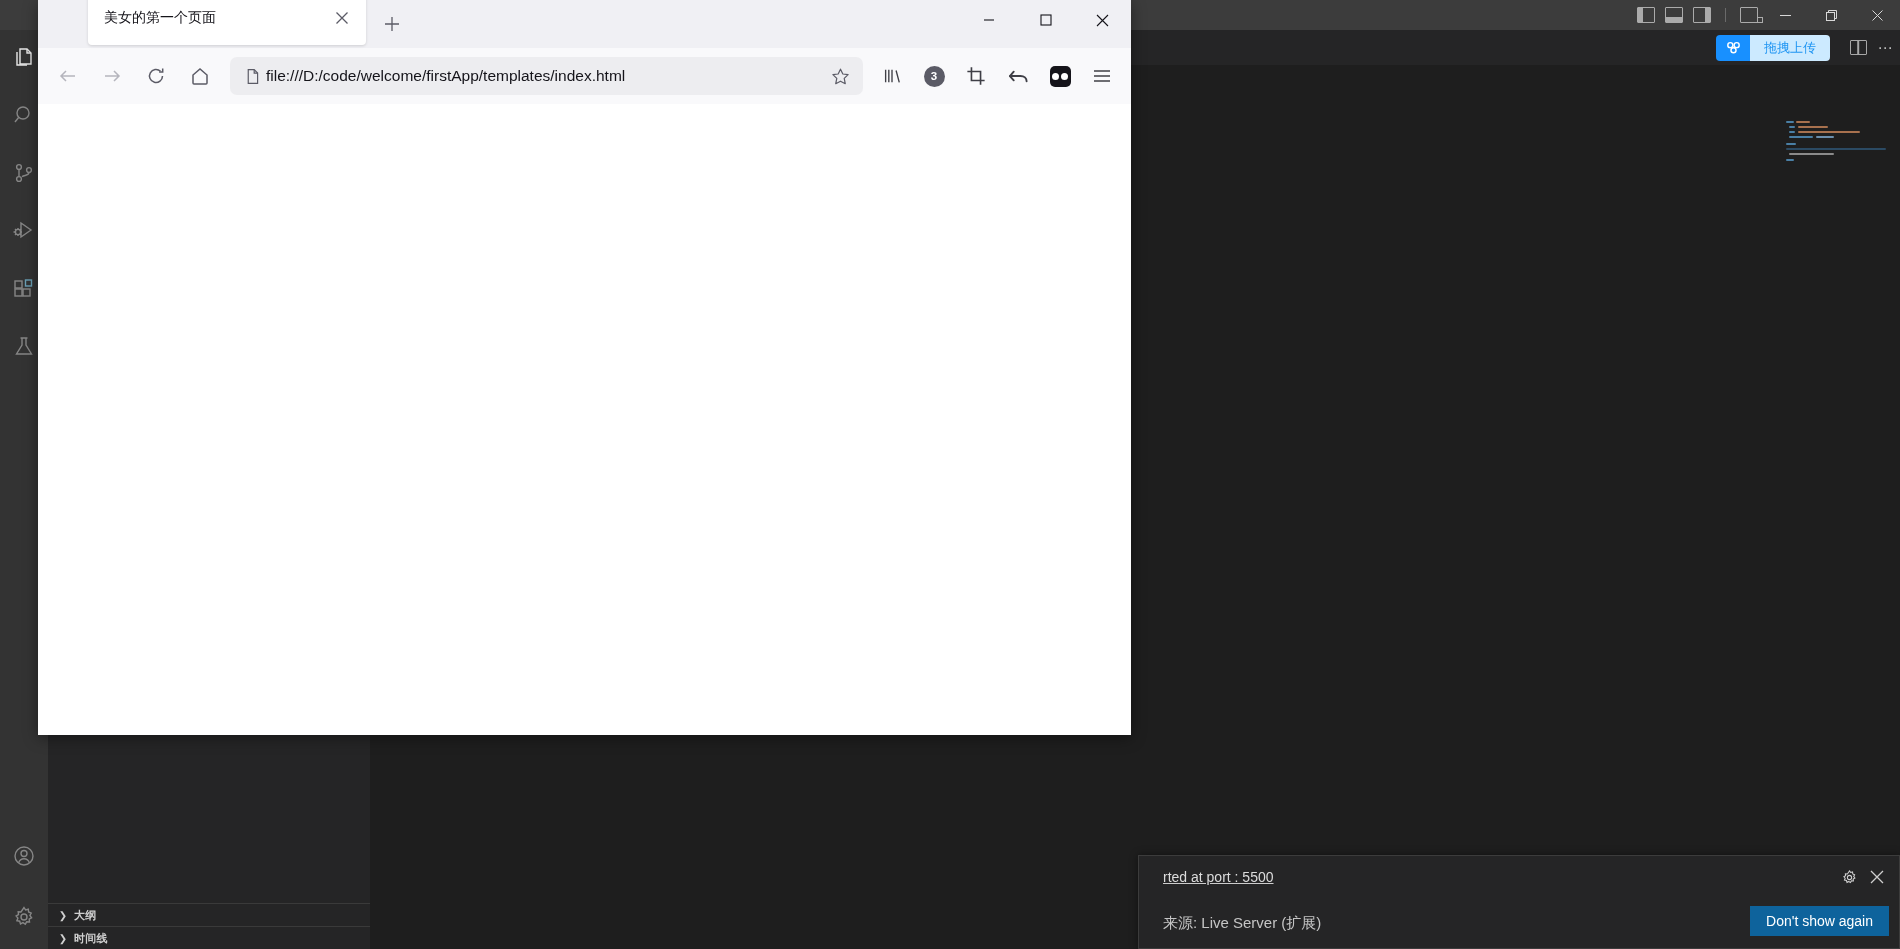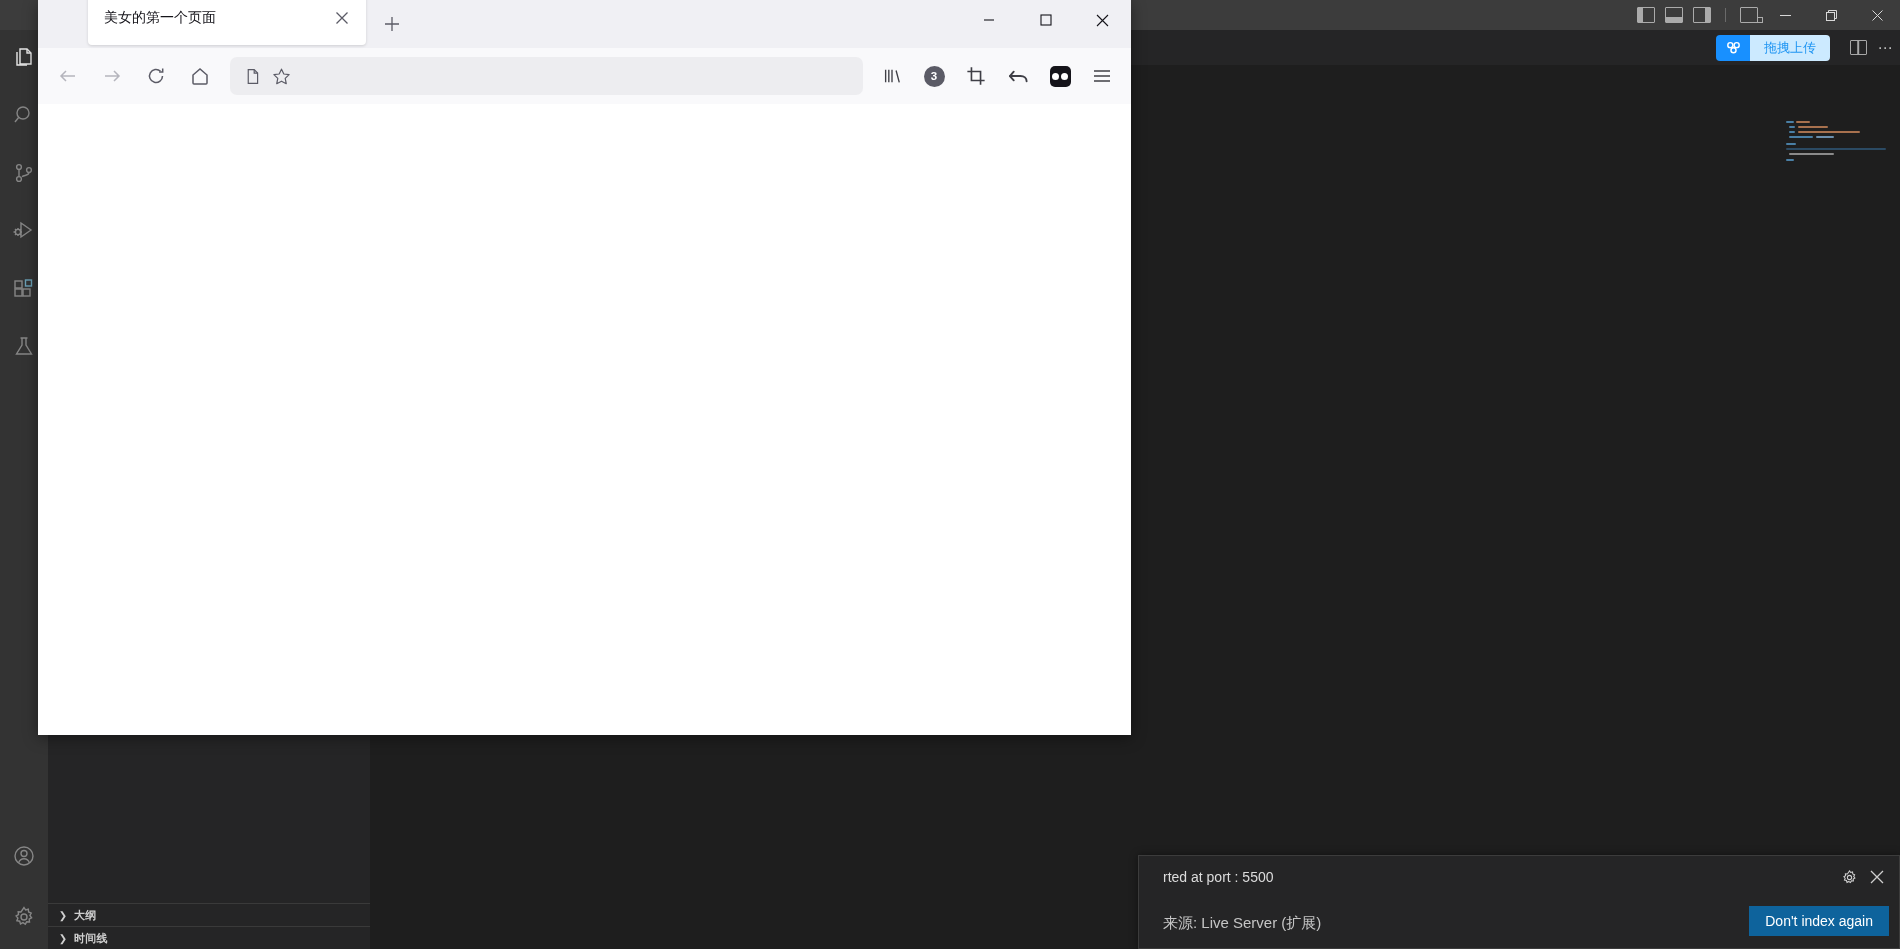--- a/index.html
+++ b/index.html
@@ -141,21 +141,21 @@
 
   
   .vs-toast {
     position: absolute; right: 0px; bottom: 0px; width: 760px;
     background: #252526;
     border: 1px solid #3c3c3c;
     color: #cccccc;
     box-shadow: 0 0 8px rgba(0,0,0,.45);
   }
   .toast-row1 {
-    display: flex; align-items: center; height: 42px; padding: 0 8px 0 24px;
+    display: flex; align-items: center; height: 42px; padding: 0 8px 0 24px; text-decoration: underline;
   }
   .toast-msg { flex: 1 1 auto; font-size: 14px; color: #dcdcdc; }
   .toast-ico {
     width: 28px; height: 28px; display: flex; align-items: center; justify-content: center;
     color: #cfcfcf;
   }
   .toast-row2 {
     display: flex; align-items: center; justify-content: space-between;
     padding: 0 0 0 24px; height: 50px;
   }
@@ -405,21 +405,21 @@
           </svg>
         </span>
         <span class="toast-ico">
           <svg width="14" height="14" viewBox="0 0 14 14">
               <path d="M1 1l12 12M13 1L1 13" stroke="currentColor" stroke-width="1.3"></path>
             </svg>
         </span>
       </div>
       <div class="toast-row2">
         <span class="toast-src">来源: Live Server (扩展)</span>
-        <button class="toast-btn">Don't index again</button>
+        <button class="toast-btn">Don't show again</button>
       </div>
     </div>
   </div>
 </div>
 
 <div id="firefox">
 
   <div class="ff-tabstrip">
     <div class="ff-tab">
       <span class="ff-tab-title">美女的第一个页面</span>
@@ -476,20 +476,21 @@
       </svg>
     </div>
 
     <div class="urlbar">
       <span class="url-ident">
         <svg width="17" height="17" viewBox="0 0 20 20" fill="none" stroke="currentColor" stroke-width="1.4">
           <path d="M5 2h7l4 4v12H5z"></path>
             <path d="M12 2v4h4"></path>
         </svg>
       </span>
+      <span class="url-text">file:///D:/code/welcome/firstApp/templates/index.html</span>
       <span class="url-star">
         <svg width="19" height="19" viewBox="0 0 22 22" fill="none" stroke="currentColor" stroke-width="1.4" stroke-linejoin="round">
           <path d="M11 2.5l2.7 5.6 6.1.8-4.5 4.3 1.2 6.1L11 16.4l-5.5 2.9 1.2-6.1-4.5-4.3 6.1-.8z"></path>
         </svg>
       </span>
     </div>
 
     <div class="ff-toolicon">
       <svg width="20" height="20" viewBox="0 0 22 22" fill="none" stroke="currentColor" stroke-width="1.5">
         <path d="M4 4v14M7.5 4v14M11 4v14M15.5 5l3.5 13"></path>

